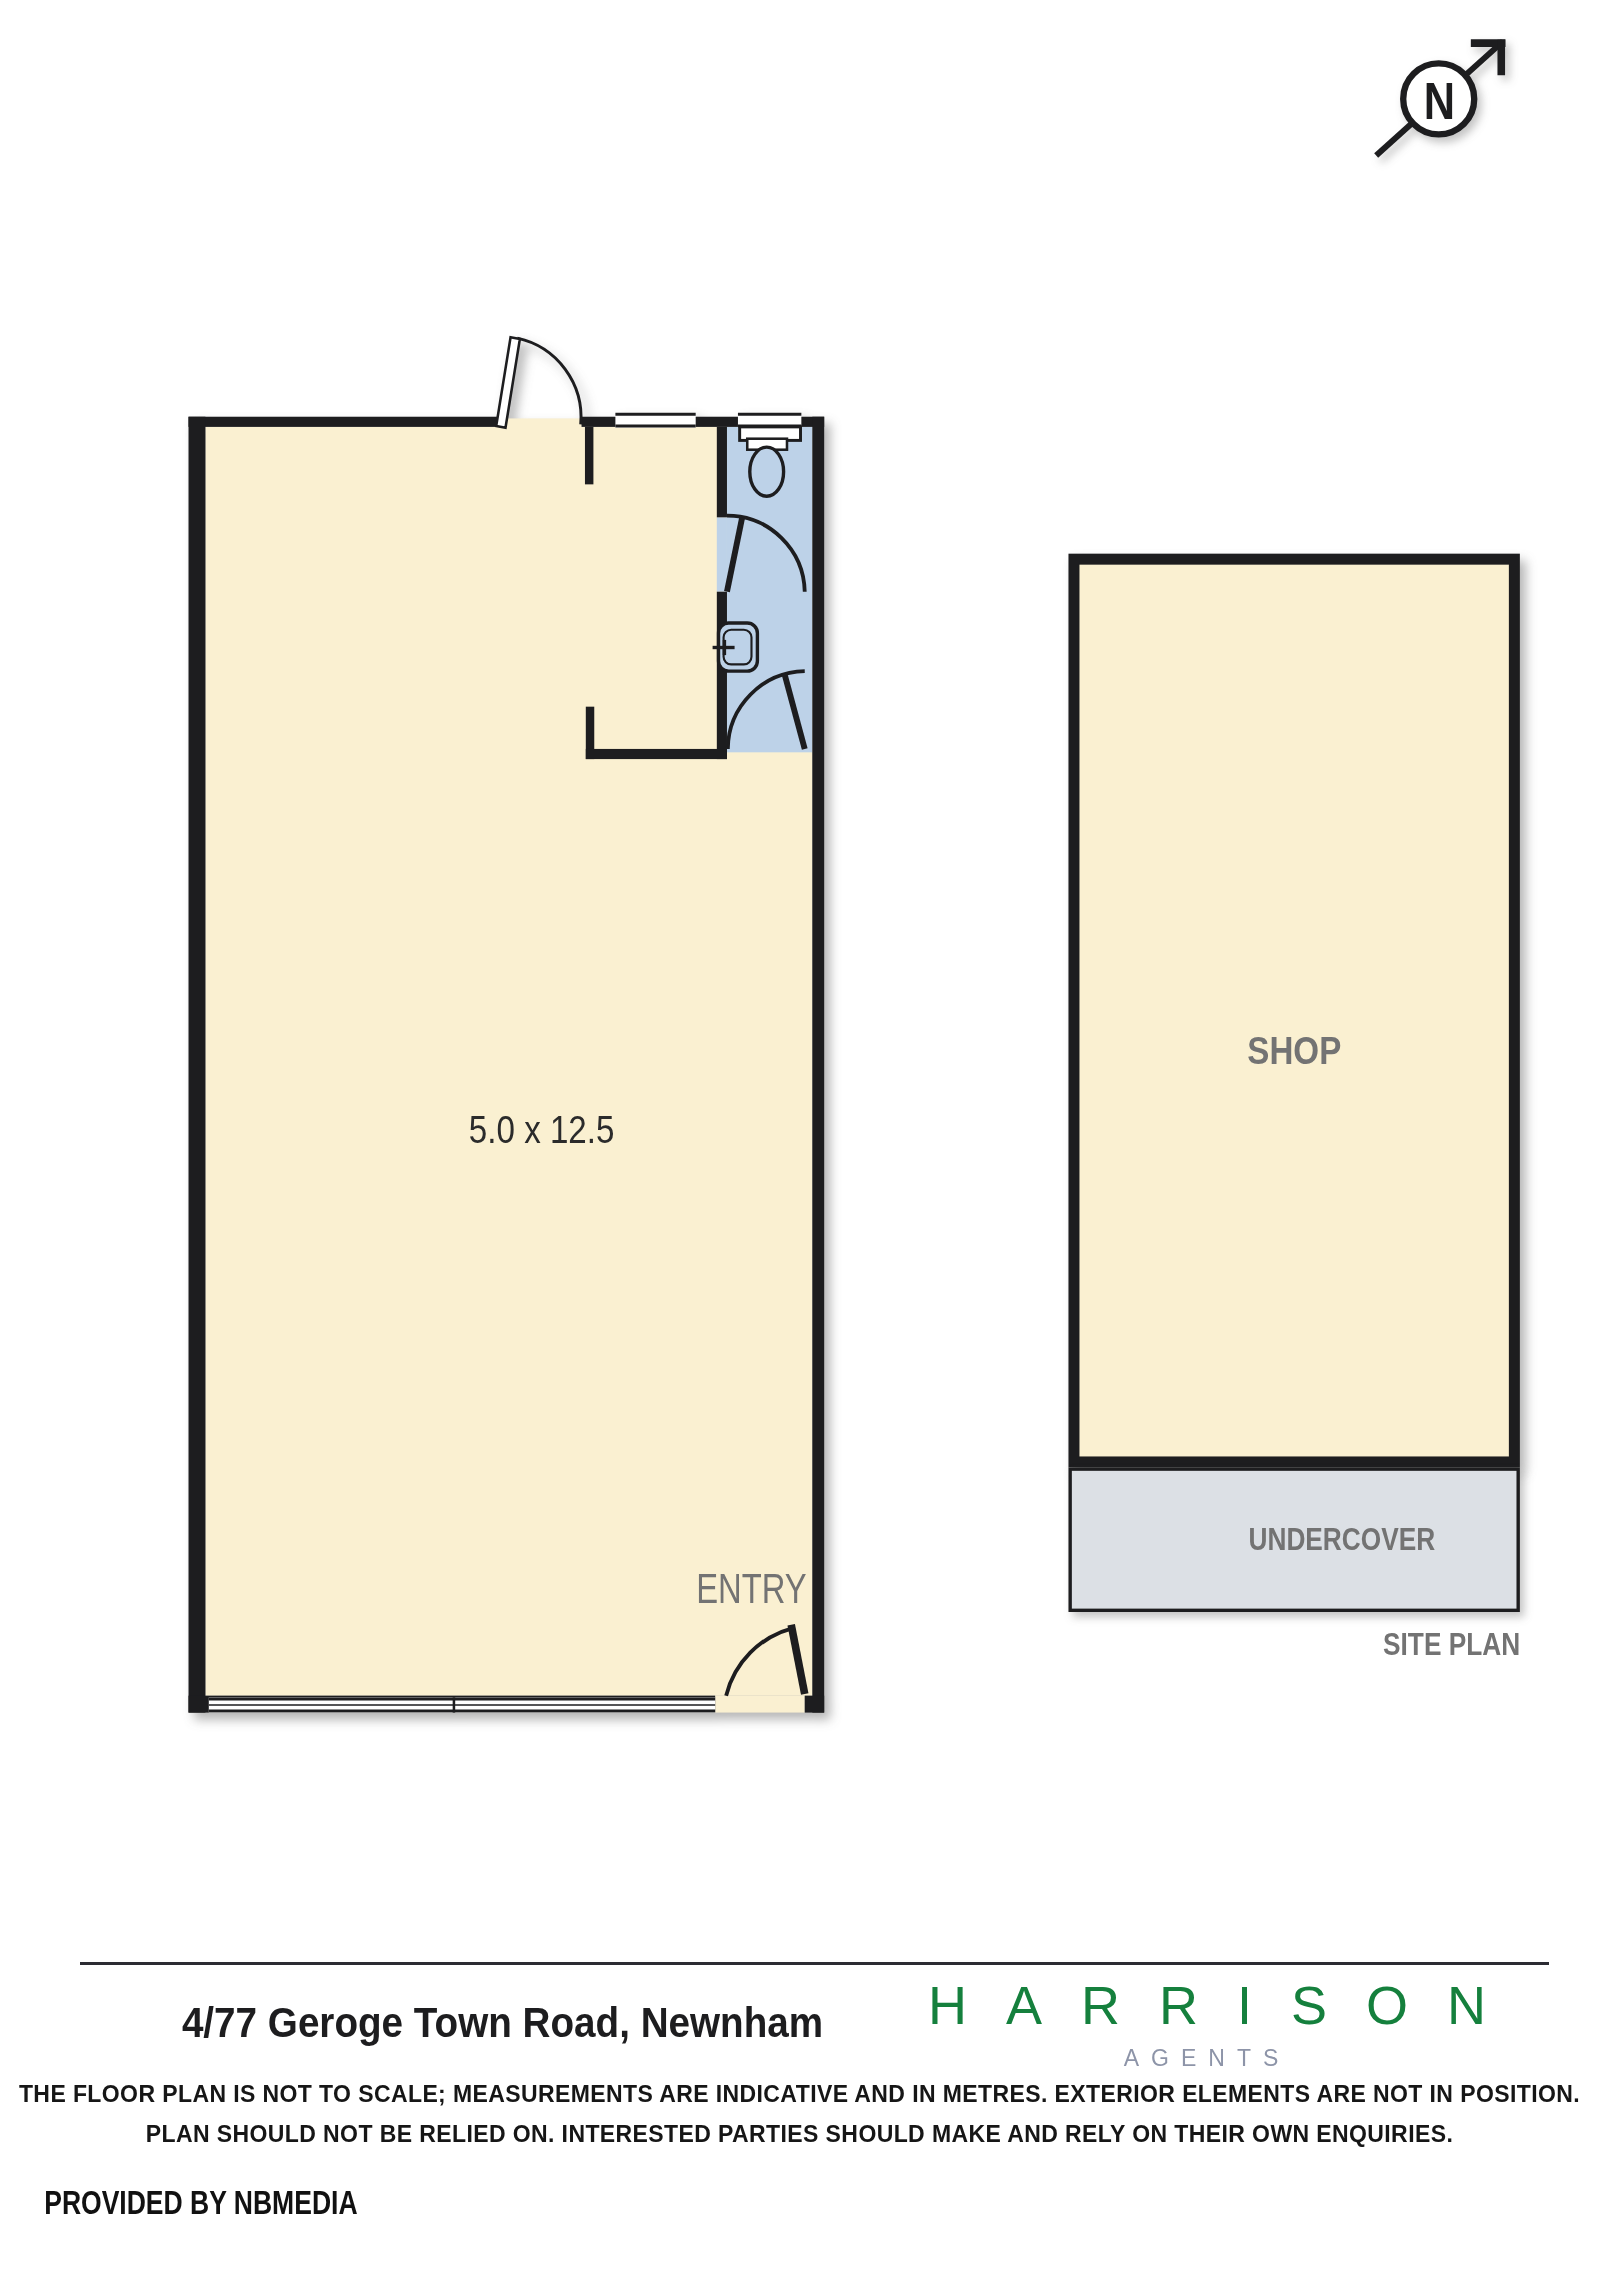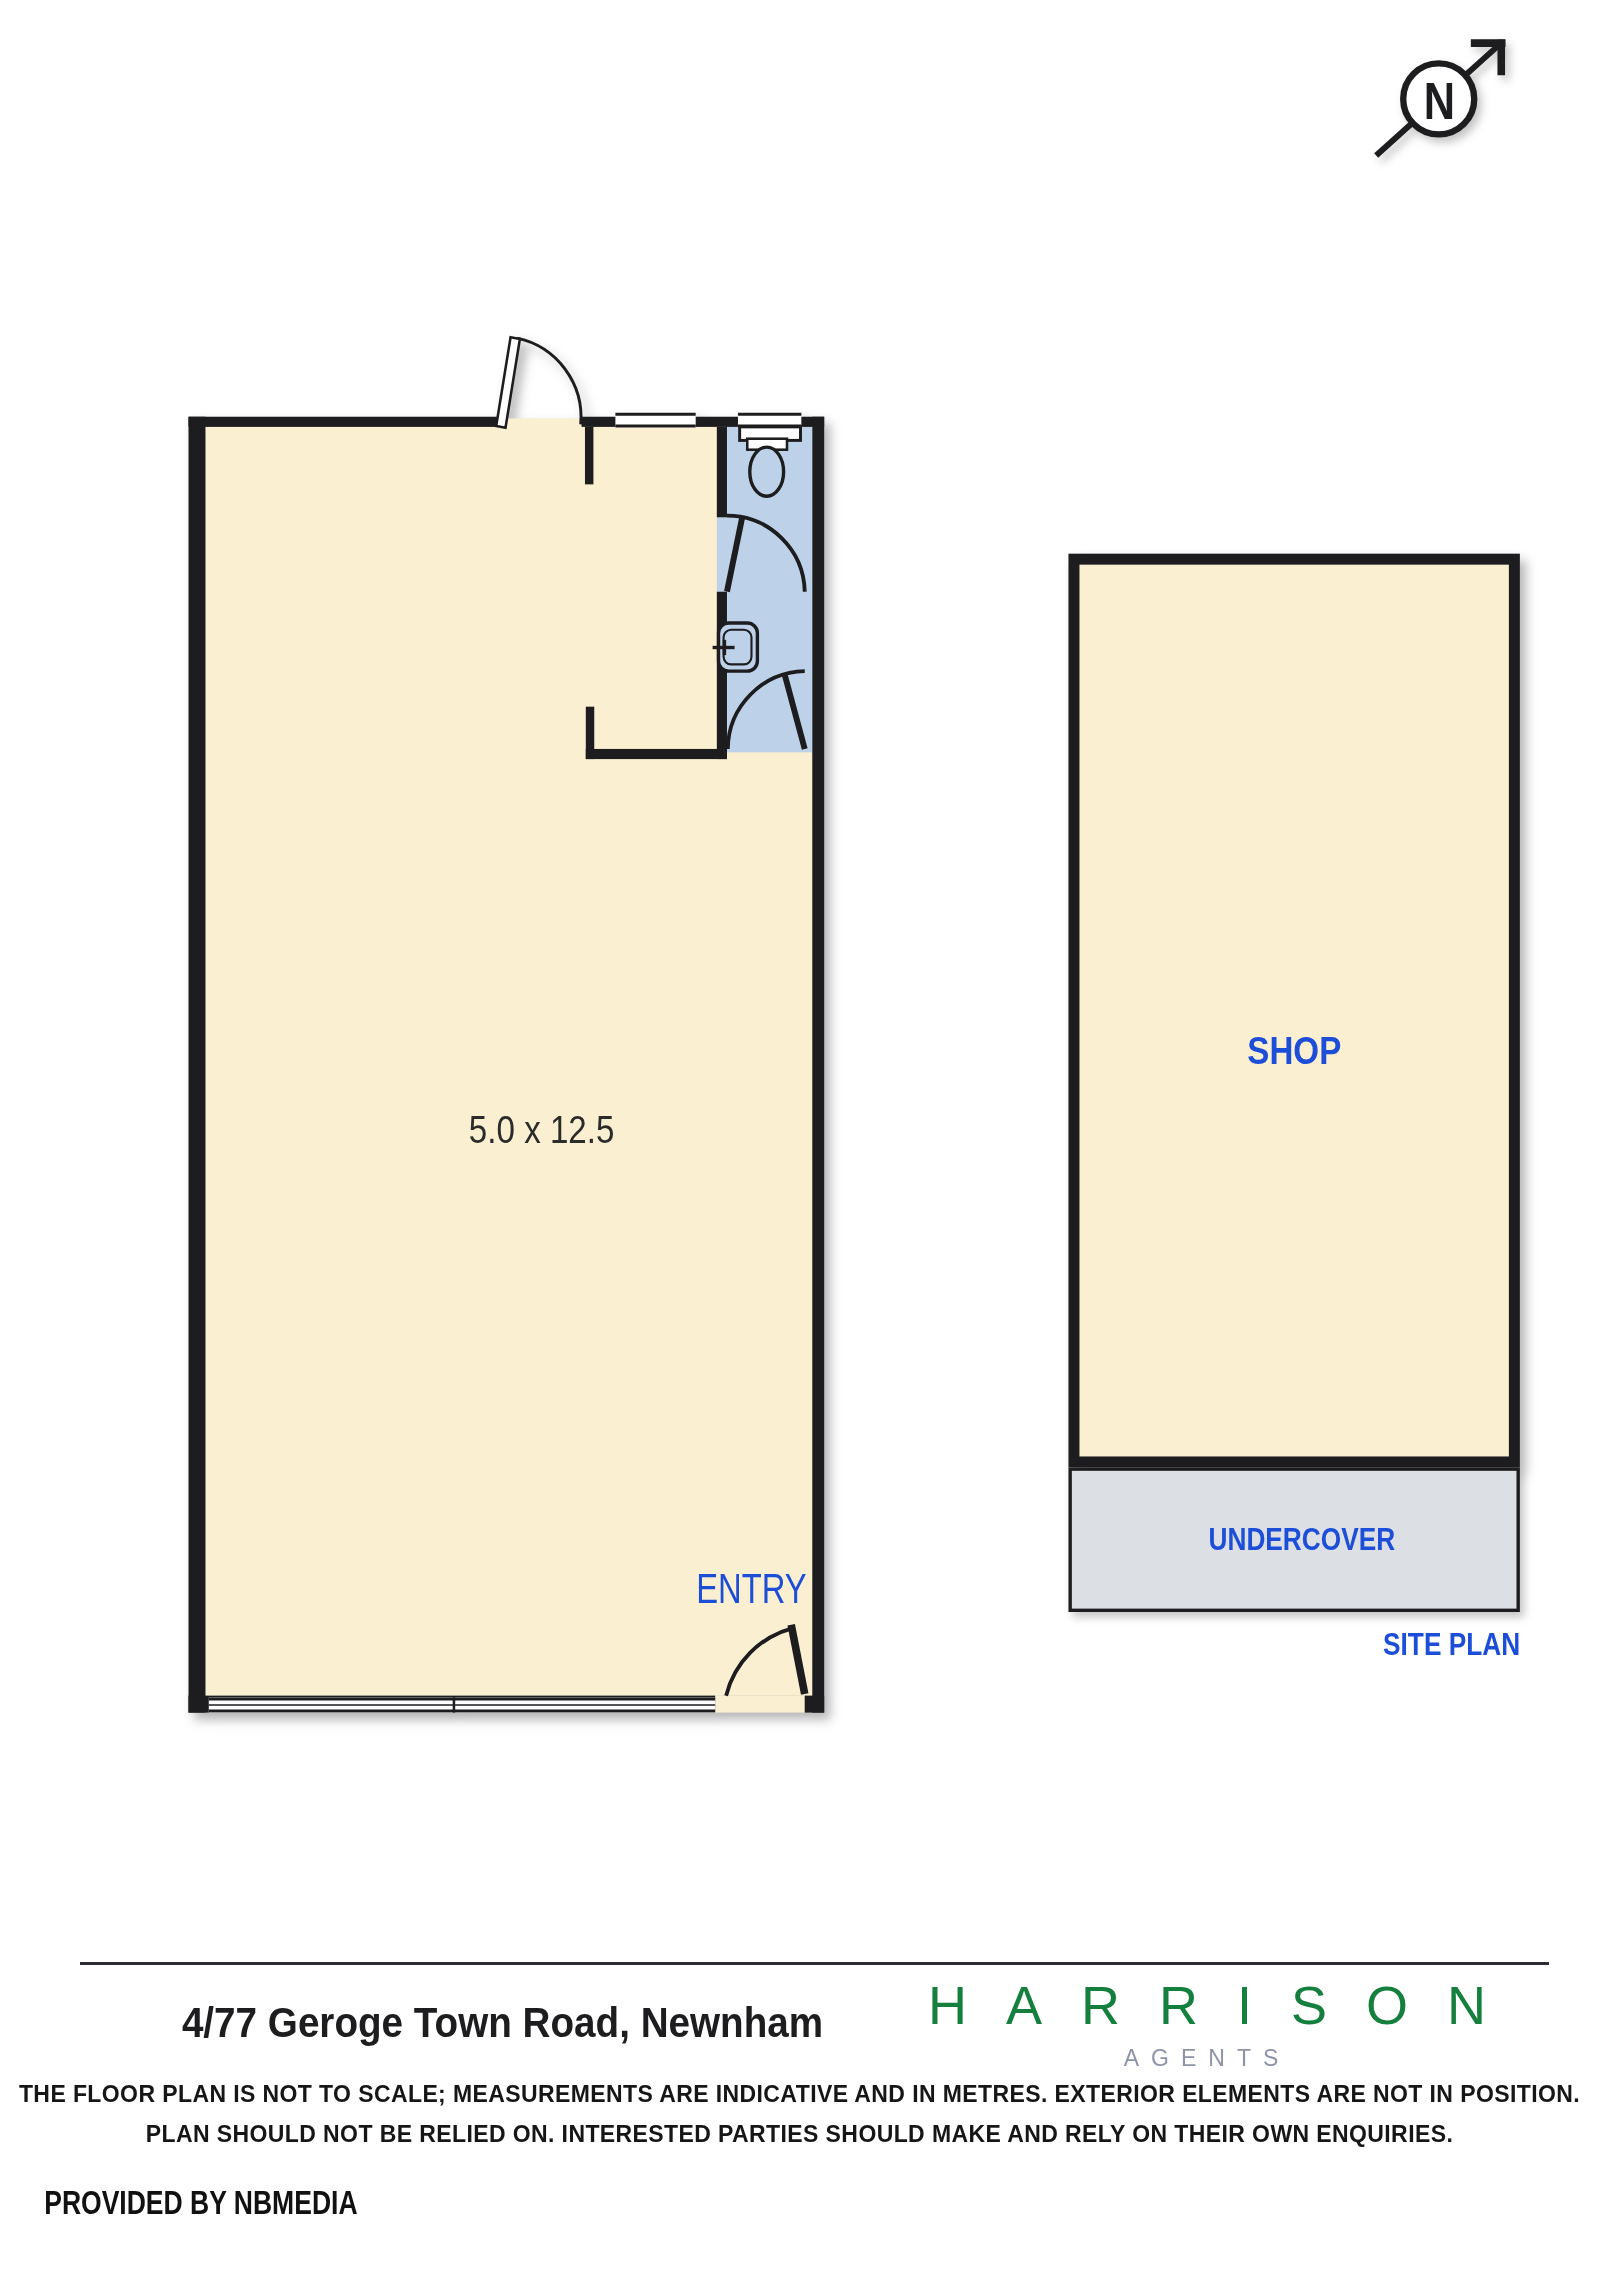--- a/index.html
+++ b/index.html
@@ -1,30 +1,30 @@
 <!DOCTYPE html>
 <html style="font-size:13.5px"><head>
 <meta charset="utf-8">
 <style>
   html,body{margin:0;padding:0;background:#fff;}
   .page{position:relative;width:1623px;height:2295px;background:#fff;overflow:hidden;
         font-family:"Liberation Sans",sans-serif;}
   svg{position:absolute;left:0;top:0;}
   .shadowed{filter:drop-shadow(7px 8px 6px rgba(60,60,60,.38));}
   .shadow-soft{filter:drop-shadow(5px 6px 5px rgba(60,60,60,.30));}
-  .lbl{position:absolute;color:#1d4ed8;white-space:nowrap;line-height:1.1;}
+  .lbl{position:absolute;color:#737373;white-space:nowrap;line-height:1.1;}
   .cx{display:inline-block;transform-origin:center center;}
   .cx-r{display:inline-block;transform-origin:right center;}
   .t-dim{left:205px;top:1109px;width:674px;text-align:center;font-size:39px;color:#2b2b2b;}
   .t-dim .cx{transform:scaleX(.85);}
   .t-entry{right:816px;top:1566px;font-size:42px;font-weight:normal;text-align:left;}
   .t-entry .cx-r{transform:scaleX(.78);}
   .t-shop{left:1069px;top:1030px;width:451px;text-align:center;font-size:39px;font-weight:bold;}
   .t-shop .cx{transform:scaleX(.85);}
-  .t-under{left:1069px;top:1522px;width:465px;text-align:center;font-size:32px;font-weight:bold;}
+  .t-under{left:1109px;top:1522px;width:465px;text-align:center;font-size:32px;font-weight:bold;}
   .t-under .cx{transform:scaleX(.82);}
   .t-siteplan{right:103px;top:1627px;font-size:32px;font-weight:bold;text-align:right;}
   .t-siteplan .cx-r{transform:scaleX(.82);}
   .t-n{left:1405px;top:74px;width:68px;text-align:center;font-size:51px;font-weight:bold;color:#1d1d1f;}
   .t-n .cx{transform:scaleX(.85);}
   .separator{position:absolute;left:80px;top:1962px;width:1469px;height:3.4px;background:#2c2c33;}
   .t-address{left:0;top:2000px;width:1006px;text-align:center;font-size:42px;font-weight:bold;color:#1d1d1f;}
   .t-address .cx{transform:scaleX(.92);}
   .t-brand{left:928px;top:1976px;font-size:54px;font-weight:normal;color:#15803d;letter-spacing:39px;}
   .t-brand-sub{left:928px;top:2046px;width:558px;text-align:center;font-size:23px;color:#8D94A8;letter-spacing:12px;}

